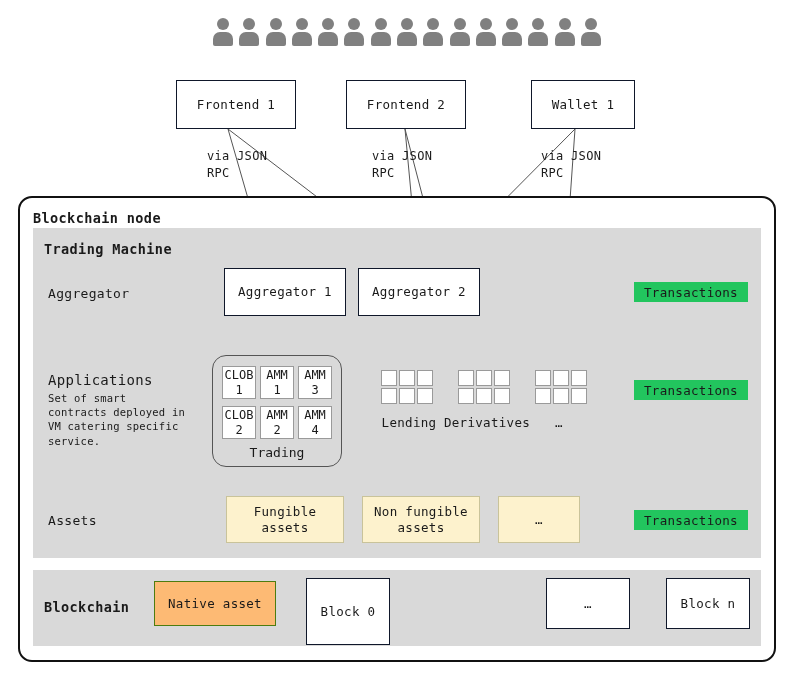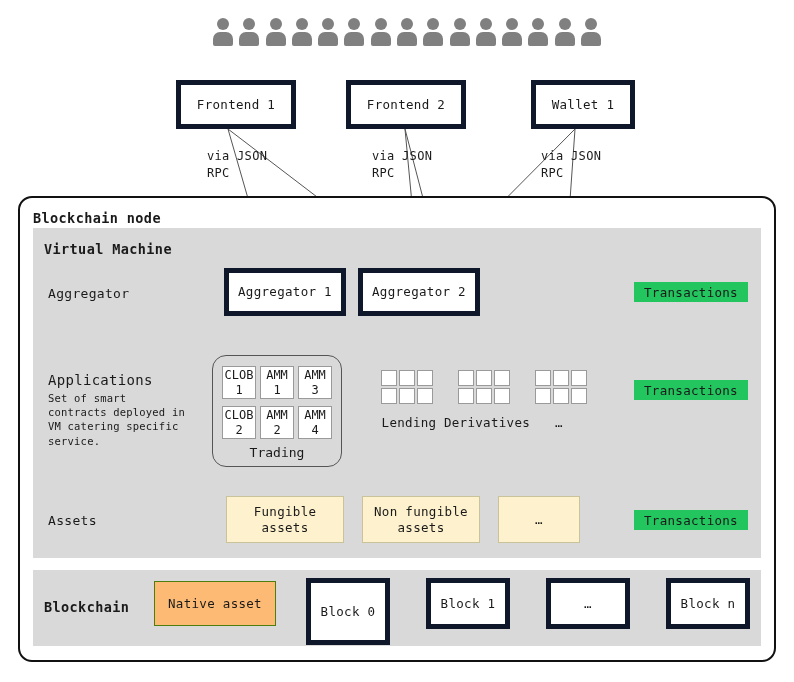--- a/index.html
+++ b/index.html
@@ -18,21 +18,21 @@
 
   
   .users{position:absolute;left:213px;top:16px;width:388px;height:34px;display:flex;
          justify-content:space-between;align-items:flex-end;z-index:2;}
   .user{width:20px;height:32px;position:relative;}
   .user .head{position:absolute;left:4px;top:0;width:12px;height:12px;border-radius:50%;background:#808080;}
   .user .body{position:absolute;left:0;top:14px;width:20px;height:14px;border-radius:7px 7px 2px 2px;background:#808080;}
 
   
   .box{
-    position:absolute;background:#ffffff;border:5px solid #0f172a;
+    position:absolute;background:#ffffff;border:1px solid #0f172a;
     display:flex;align-items:center;justify-content:center;text-align:center;
     font-size:12.5px;line-height:1.25;letter-spacing:0.3px;z-index:5;
     box-sizing:border-box;
   }
   .clients .box{z-index:4;}
 
   
   .node{
     position:absolute;left:18px;top:196px;width:758px;height:466px;
     border:2px solid #111;border-radius:14px;background:#ffffff;z-index:1;box-sizing:border-box;
@@ -205,21 +205,21 @@
   <div class="viajson" style="left:372px;top:148px;">via JSON
 RPC</div>
   <div class="viajson" style="left:541px;top:148px;">via JSON
 RPC</div>
 
   
   <div class="node"></div>
   <div class="node-title">Blockchain node</div>
 
   <div class="vm"></div>
-  <div class="vm-title">Virtual Machine</div>
+  <div class="vm-title">Trading Machine</div>
 
   
   <div class="rowlabel" style="left:48px;top:286px;">Aggregator</div>
 
   <div class="box" style="left:210px;top:268px;width:122px;height:48px;margin-left:14px;">Aggregator 1</div>
   <div class="box" style="left:358px;top:268px;width:122px;height:48px;">Aggregator 2</div>
 
   <div class="tx" style="left:634px;top:282px;">Transactions</div>
 
   
@@ -300,21 +300,20 @@
 
   <div class="tx" style="left:634px;top:510px;">Transactions</div>
 
   
   <div class="chain"></div>
   <div class="chain-title">Blockchain</div>
 
   <div class="box native" style="left:154px;top:581px;width:122px;height:45px;">Native asset</div>
 
   <div class="box" style="left:306px;top:578px;width:84px;height:67px;">Block 0</div>
-  <div class="box" style="left:426px;top:578px;width:84px;height:51px;">Block 1</div>
   <div class="box" style="left:546px;top:578px;width:84px;height:51px;">…</div>
   <div class="box" style="left:666px;top:578px;width:84px;height:51px;">Block n</div>
 
   
   <svg id="wires-bot" xmlns="http://www.w3.org/2000/svg">
     <defs>
       <marker id="ah2" markerWidth="9" markerHeight="9" refX="7" refY="3.2" orient="auto">
         <path d="M0,0 L7,3.2 L0,6.4 z" fill="#555"></path>
       </marker>
     </defs>

